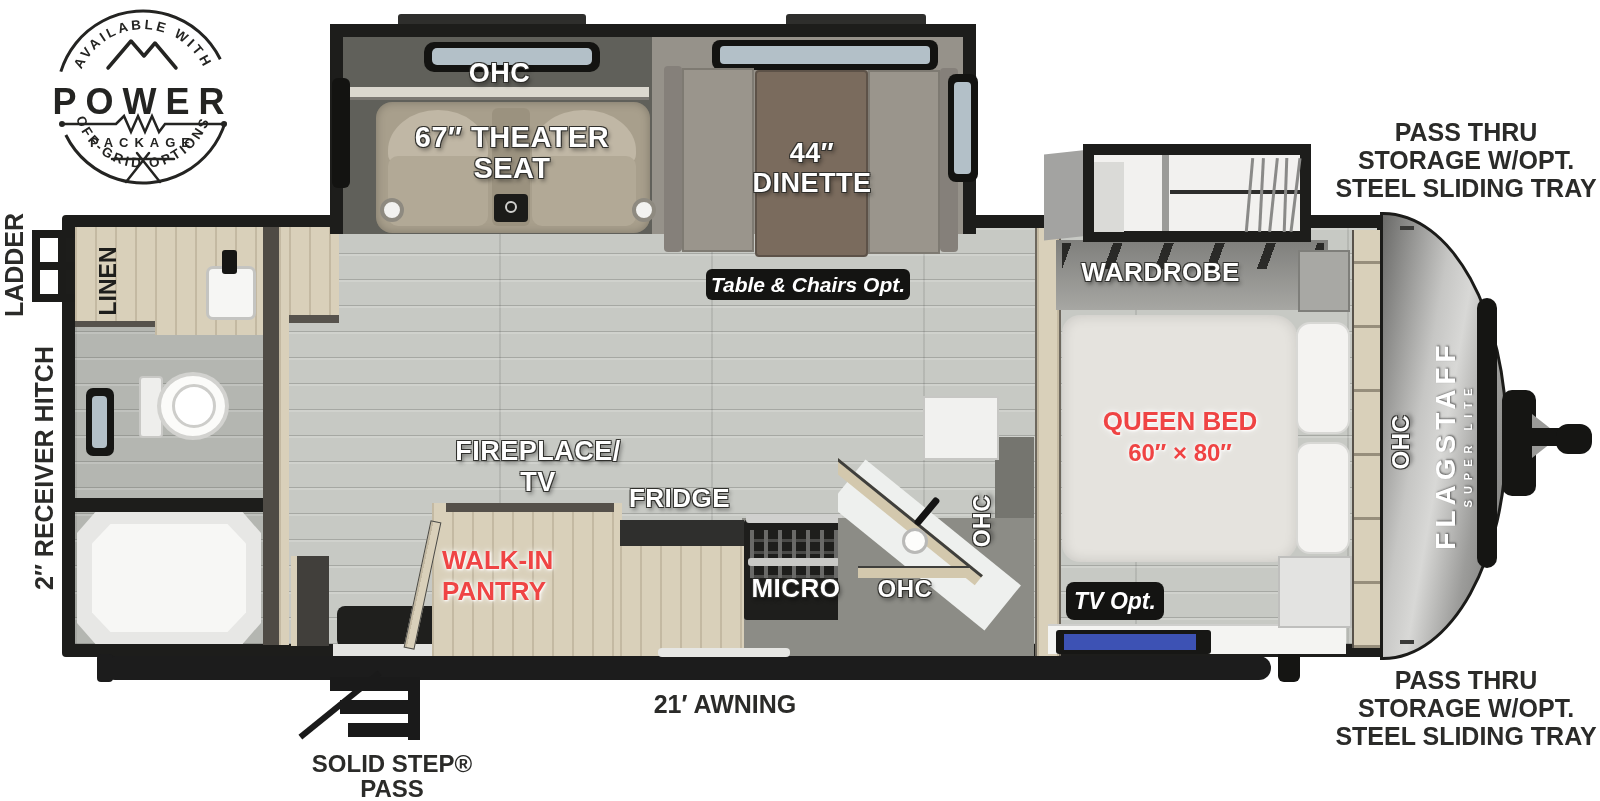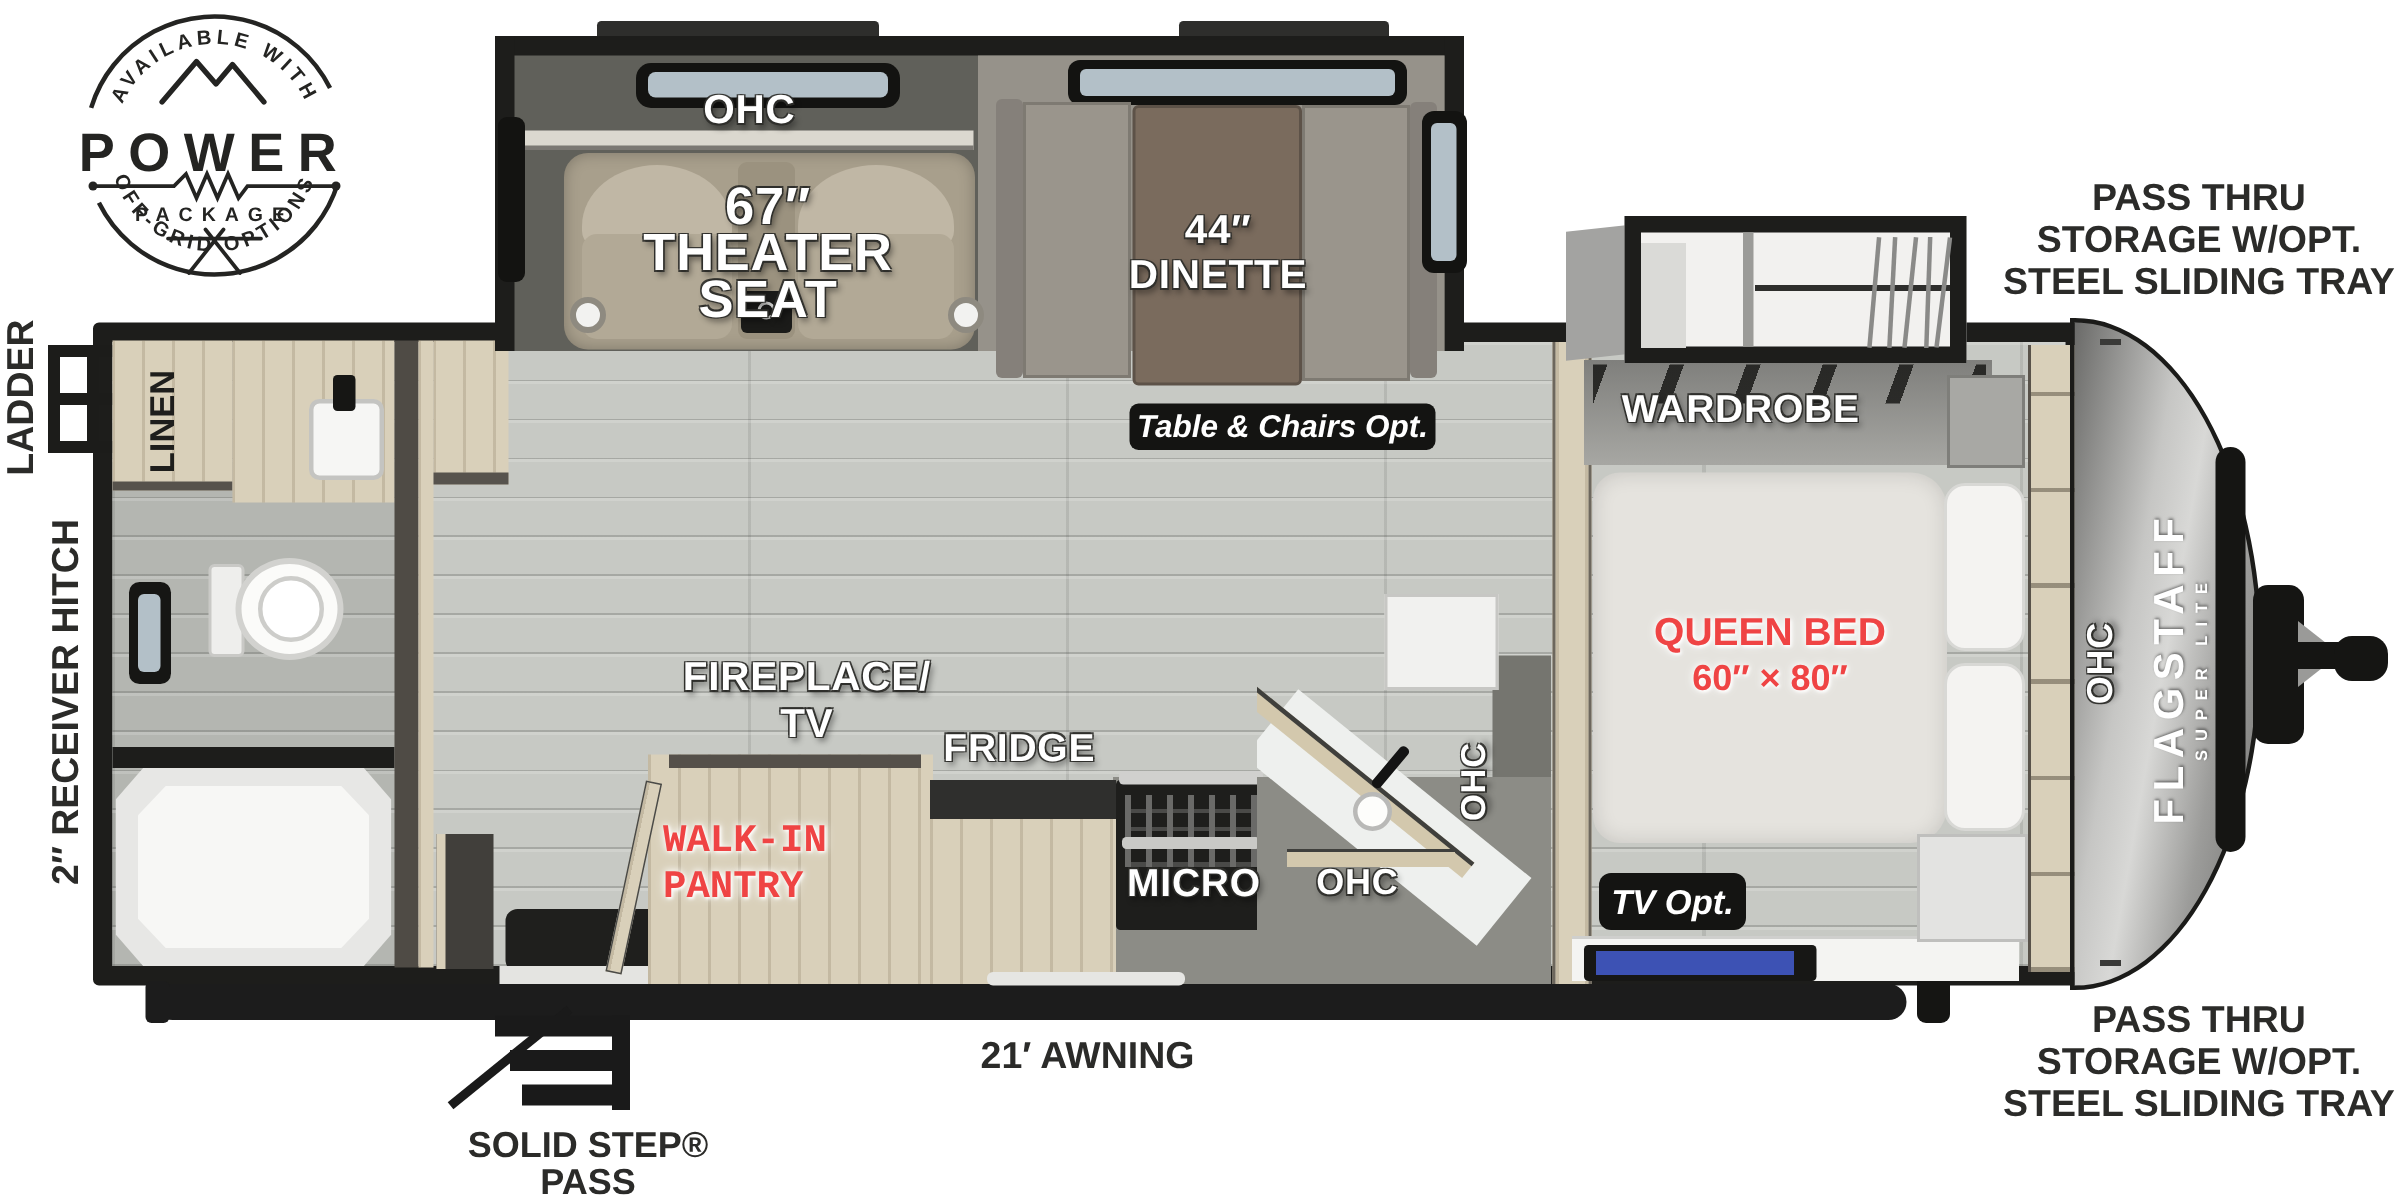--- a/index.html
+++ b/index.html
@@ -206,36 +206,36 @@
   <div class="abs" style="left:658px;top:648px;width:132px;height:9px;background:#e6e6e3;border-radius:4px;"></div>
   <div class="abs" style="left:295px;top:660px;width:140px;height:86px;">
     <div class="abs" style="left:-6px;top:42px;width:102px;height:6px;background:#1a1a1a;transform:rotate(-39deg);"></div>
     <div class="abs" style="left:113px;top:17px;width:12px;height:63px;background:#1a1a1a;"></div>
     <div class="abs" style="left:35px;top:17px;width:90px;height:14px;background:#1a1a1a;"></div>
     <div class="abs" style="left:45px;top:40px;width:80px;height:14px;background:#1a1a1a;"></div>
     <div class="abs" style="left:53px;top:63px;width:70px;height:14px;background:#1a1a1a;"></div>
   </div>
 
   <div class="abs lblW" style="left:452px;top:58px;width:95px;font-size:27px;">OHC</div>
-  <div class="abs lblW" style="left:412px;top:122px;width:200px;font-size:35px;line-height:31px;">
+  <div class="abs lblW" style="left:412px;top:122px;width:200px;font-size:29px;line-height:31px;">
     <div>67″ THEATER</div>
     <div>SEAT</div>
   </div>
   <div class="abs lblW" style="left:732px;top:138px;width:160px;font-size:27px;line-height:30px;">
     <div>44″</div>
     <div>DINETTE</div>
   </div>
-  <div class="abs badge" style="left:706px;top:269px;width:204px;height:31px;margin-left:47px;">Table &amp; Chairs Opt.</div>
+  <div class="abs badge" style="left:706px;top:269px;width:204px;height:31px;">Table &amp; Chairs Opt.</div>
 
   <div class="abs lblW" style="left:443px;top:436px;width:190px;font-size:27px;line-height:31px;">
     <div>FIREPLACE/</div>
     <div>TV</div>
   </div>
   <div class="abs lblW" style="left:612px;top:484px;width:135px;font-size:26px;">FRIDGE</div>
-  <div class="abs lblD" style="left:442px;top:545px;width:150px;font-size:26px;line-height:31px;text-align:left;font-family:Liberation Mono, monospace;">
+  <div class="abs lblD" style="left:442px;top:545px;width:150px;font-size:26px;line-height:31px;text-align:left;">
     <div>WALK-IN</div>
     <div>PANTRY</div>
   </div>
   <div class="abs lblW" style="left:742px;top:574px;width:108px;font-size:26px;">MICRO</div>
   <div class="abs lblW" style="left:866px;top:576px;width:78px;font-size:24px;">OHC</div>
   <div class="abs vert lblW" style="left:946px;top:509px;width:72px;height:24px;font-size:23px;">OHC</div>
 
   <div class="abs lblW" style="left:1078px;top:258px;width:165px;font-size:26px;">WARDROBE</div>
   <div class="abs lblD" style="left:1085px;top:406px;width:190px;font-size:26px;line-height:31px;">
     <div>QUEEN BED</div>

